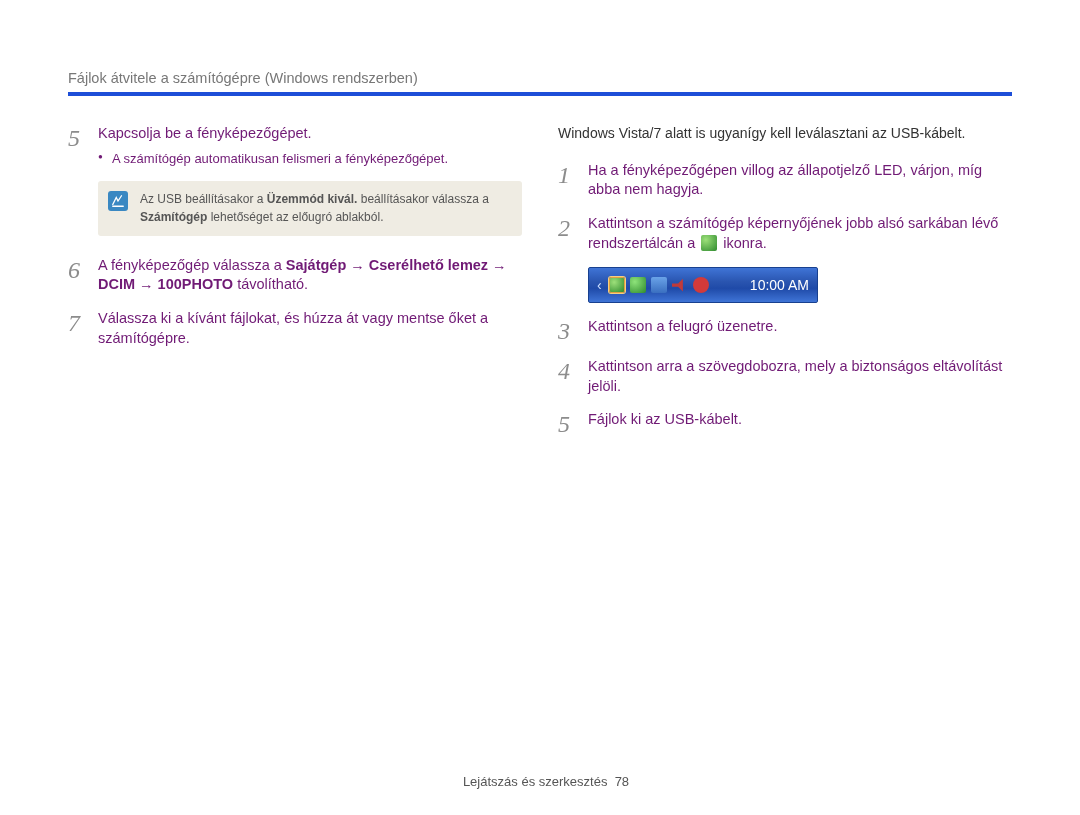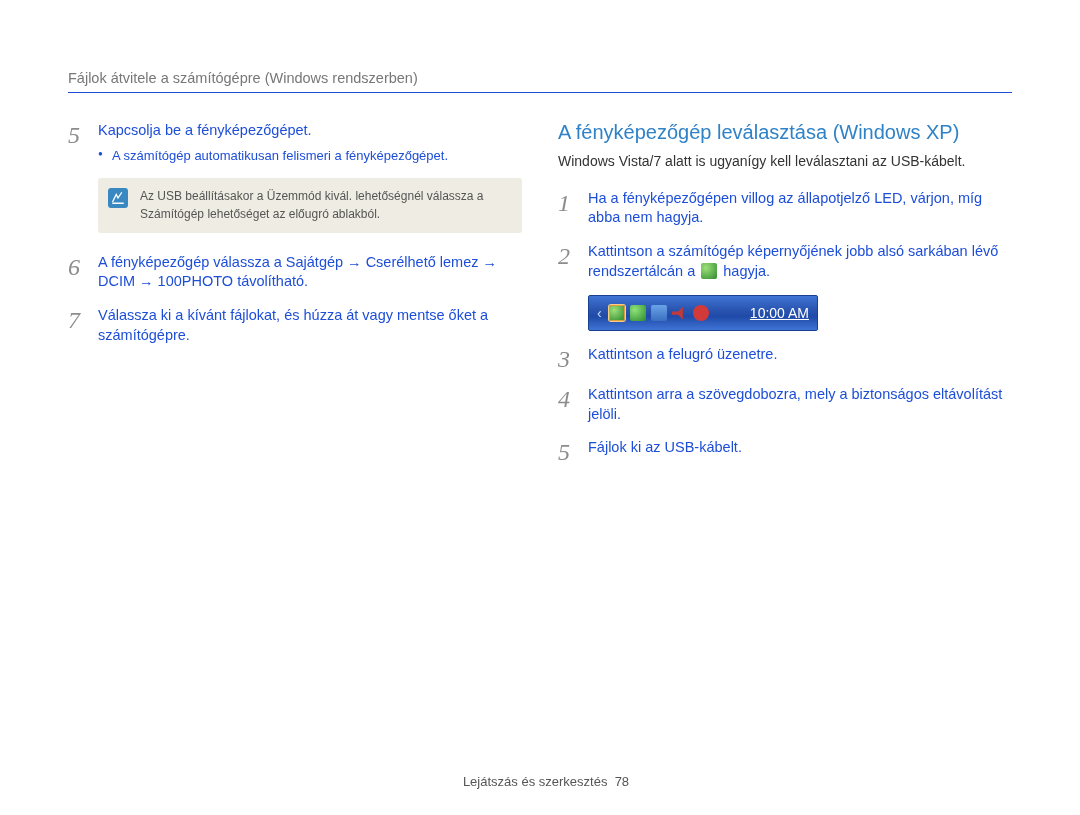--- a/index.html
+++ b/index.html
@@ -9,21 +9,21 @@
     background: #ffffff;
     font-family: Arial, Helvetica, sans-serif;
     color: #3a3a3a;
     position: relative;
     padding: 70px 68px 0 68px;
   }
   .header-line {
     font-size: 14.5px;
     color: #777;
     padding-bottom: 6px;
-    border-bottom: 1px solid #1d4ed8;
+    border-bottom: 4px solid #1d4ed8;
     margin-bottom: 28px;
   }
   .columns {
     display: flex;
     gap: 36px;
   }
   .col {
     flex: 1;
     min-width: 0;
   }
@@ -37,21 +37,21 @@
     font-size: 24px;
     font-style: italic;
     color: #8c8c8c;
     font-family: Georgia, 'Times New Roman', serif;
     flex: 0 0 18px;
     line-height: 1;
     padding-top: 2px;
   }
   .step-body {
     font-size: 14.5px;
-    color: #1d4ed8;
+    color: #701a75;
   }
   .step-body .sub {
     font-size: 13px;
     margin-top: 6px;
     padding-left: 14px;
     position: relative;
   }
   .step-body .sub::before {
     content: "●";
     position: absolute;
@@ -124,39 +124,38 @@
   }
   .tray-ic.shield { background: radial-gradient(circle at 30% 30%, #8ee37a, #2e8a2e); }
   .tray-ic.net   { background: linear-gradient(#6aa3e8,#3a6fc0); }
   .tray-ic.vol   { background: #c03a3a; clip-path: polygon(0 40%, 40% 40%, 70% 10%, 70% 90%, 40% 60%, 0 60%); }
   .tray-ic.av    { background: #d23a3a; border-radius: 50%; }
   .taskbar .clock {
     margin-left: auto;
     color: #ffffff;
     font-size: 14px;
     font-family: 'Segoe UI', Tahoma, sans-serif;
-    text-decoration: underline;
   }
   .inline-icon {
     display: inline-block;
     width: 16px; height: 16px;
     vertical-align: -3px;
     background: radial-gradient(circle at 30% 30%, #9de07a, #2e8a2e);
     border-radius: 2px;
     margin: 0 2px;
   }
   .footer {
     position: absolute;
     bottom: 26px;
     left: 12px; right: 0;
     text-align: center;
     font-size: 13px;
     color: #555;
   }
-  .bold { font-weight: normal; }
+  .bold { font-weight: bold; }
 </style>
 </head>
 <body>
 
 <div class="header-line">Fájlok átvitele a számítógépre (Windows rendszerben)</div>
 
 <div class="columns">
 
   <div class="col">
 
@@ -167,53 +166,52 @@
         <div class="sub">A számítógép automatikusan felismeri a fényképezőgépet.</div>
       </div>
     </div>
 
     <div class="note-box inset">
       <span class="note-icon">
         <svg viewBox="0 0 16 16">
             <path d="M2 12 L6 4 L8 8 L12 2 M2 14 L14 14" stroke="#fff" stroke-width="1.5" fill="none" stroke-linecap="round"></path>
           </svg>
       </span>
-      <span>Az USB beállításakor a </span><span class="bold">Üzemmód kivál.</span><span> lehetőségnél válassza a </span><span class="bold">Számítógép</span><span> lehetőséget az előugró ablakból.</span>
+      <span>Az USB beállításakor a </span><span class="bold">Üzemmód kivál.</span><span> beállításakor válassza a </span><span class="bold">Számítógép</span><span> lehetőséget az előugró ablakból.</span>
     </div>
 
     <div class="step">
       <div class="step-num">6</div>
       <div class="step-body">
         <span>A fényképezőgép válassza a </span><span class="bold">Sajátgép → Cserélhető lemez → DCIM → 100PHOTO</span><span> távolítható.</span>
       </div>
     </div>
 
     <div class="step">
       <div class="step-num">7</div>
       <div class="step-body">
         <span>Válassza ki a kívánt fájlokat, és húzza át vagy mentse őket a számítógépre.</span>
       </div>
     </div>
 
   </div>
 
   <div class="col">
 
-    <div class="section-title">A fényképezőgép leválasztása (Windows XP)</div>
     <div class="section-sub">Windows Vista/7 alatt is ugyanígy kell leválasztani az USB-kábelt.</div>
 
     <div class="step">
       <div class="step-num">1</div>
       <div class="step-body">Ha a fényképezőgépen villog az állapotjelző LED, várjon, míg abba nem hagyja.</div>
     </div>
 
     <div class="step">
       <div class="step-num">2</div>
       <div class="step-body">
-        <span>Kattintson a számítógép képernyőjének jobb alsó sarkában lévő rendszertálcán a </span><span class="inline-icon"></span><span> hagyja.</span>
+        <span>Kattintson a számítógép képernyőjének jobb alsó sarkában lévő rendszertálcán a </span><span class="inline-icon"></span><span> ikonra.</span>
       </div>
     </div>
 
     <div class="taskbar">
       <span class="chevron">‹</span>
       <span class="tray-ic usb"></span>
       <span class="tray-ic shield"></span>
       <span class="tray-ic net"></span>
       <span class="tray-ic vol"></span>
       <span class="tray-ic av"></span>

